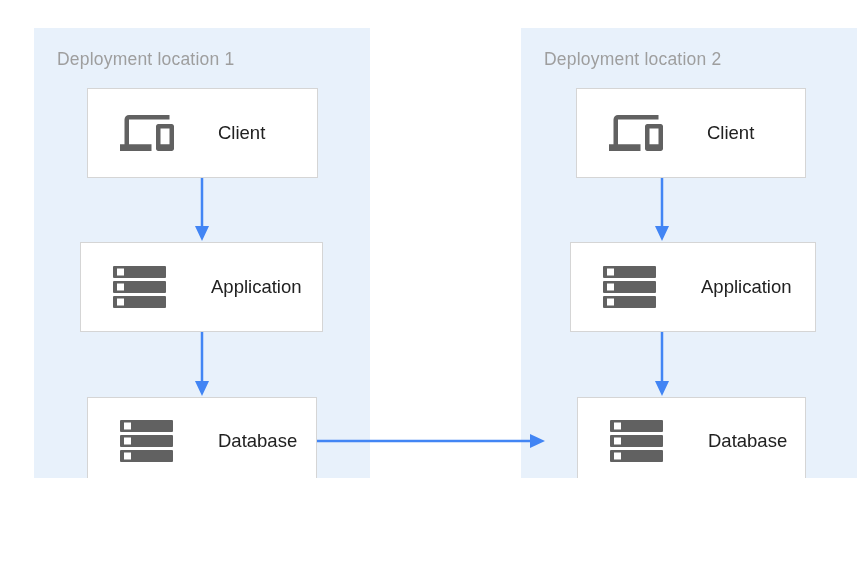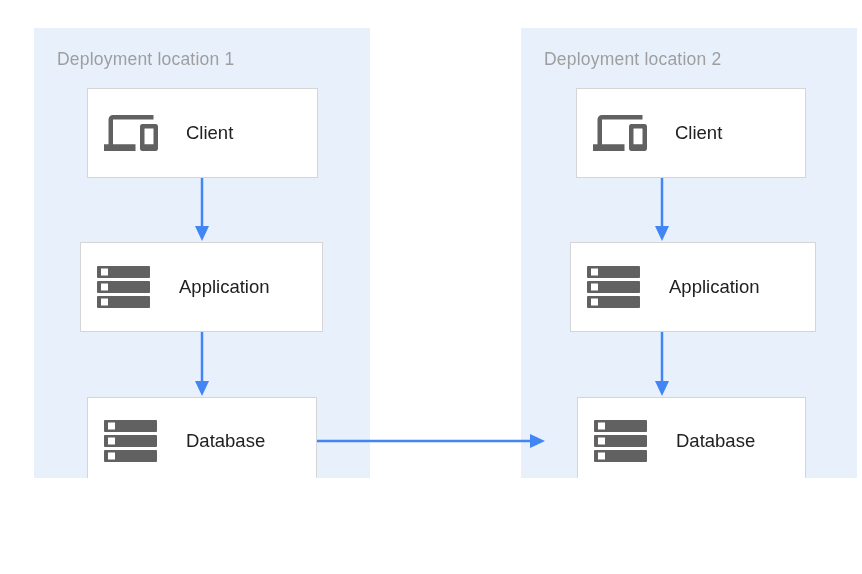--- a/index.html
+++ b/index.html
@@ -24,21 +24,21 @@
   .panel-1{left:34px;}
   .panel-2{left:490px;margin-left:31px;}
   .panel-title{
     position:absolute;left:23px;top:21px;
     font-size:17.5px;color:var(--title-color);letter-spacing:.2px;
     white-space:nowrap;
   }
   .node{
     position:absolute;box-sizing:border-box;
     background:#fff;border:1px solid var(--box-border);
-    display:flex;align-items:center;padding-left:16px;gap:28px;
+    display:flex;align-items:center;padding-left:32px;gap:44px;
   }
   .node .icon{display:flex;align-items:center;justify-content:center;flex:0 0 auto;}
   .node .icon svg{display:block;}
   .node .label{font-size:18.5px;color:var(--label-color);white-space:nowrap;}
   
   .panel-1 .node-client{left:53px;top:60px;width:231px;height:90px;}
   .panel-1 .node-application{left:46px;top:214px;width:243px;height:90px;}
   .panel-1 .node-database{left:53px;top:369px;width:230px;height:88px;}
   .panel-2 .node-client{left:55px;top:60px;width:230px;height:90px;}
   .panel-2 .node-application{left:49px;top:214px;width:246px;height:90px;}

